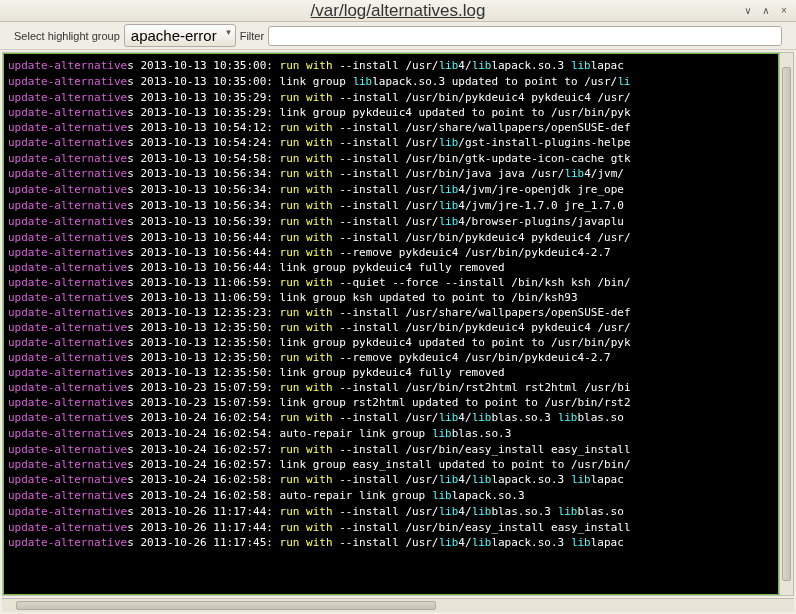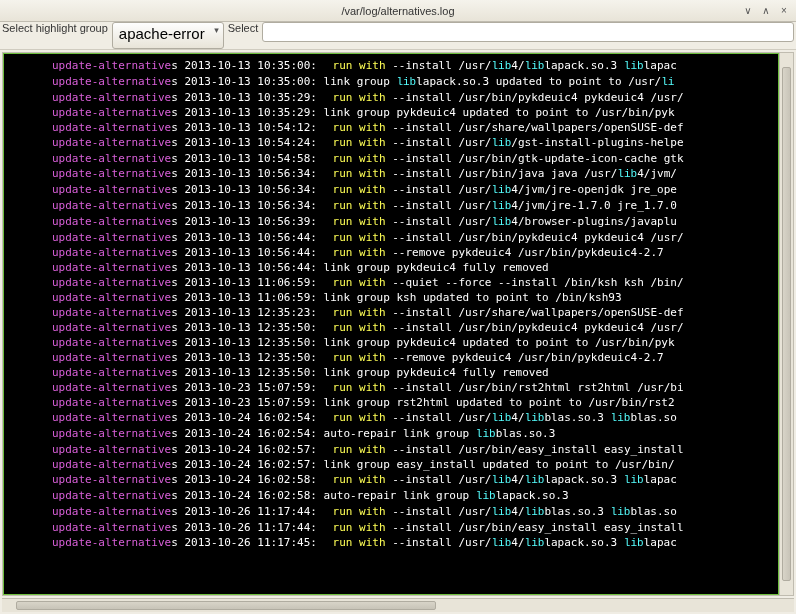--- a/index.html
+++ b/index.html
@@ -16,22 +16,23 @@
 .titlebar {
   height: 22px;
   background: linear-gradient(#f5f3ec, #e8e4d8);
   border-bottom: 1px solid #c0bcb0;
   display: flex;
   align-items: center;
   justify-content: center;
   position: relative;
 }
 .titlebar-title {
-  font-size: 11px;
+  font-size: 17px;
   color: #333;
+  text-decoration: underline;
 }
 .titlebar-controls {
   position: absolute;
   right: 4px;
   display: flex;
   gap: 2px;
 }
 .titlebar-btn {
   width: 16px;
   height: 14px;
@@ -39,21 +40,22 @@
   align-items: center;
   justify-content: center;
   font-size: 10px;
   color: #555;
   cursor: pointer;
 }
 .toolbar {
   height: 28px;
   background: #f0ede4;
   display: flex;
-  padding: 0 2px;
+  align-items: center;
+  padding: 0 14px;
   gap: 4px;
   border-bottom: 1px solid #d0ccc0;
 }
 .toolbar-label {
   font-size: 11px;
   color: #333;
 }
 .dropdown {
   background: linear-gradient(#fefefe, #e8e4d8);
   border: 1px solid #b0aca0;
@@ -127,43 +129,43 @@
   position: absolute;
   left: 14px;
   width: 420px;
   top: 2px;
   bottom: 2px;
   background: linear-gradient(#d8d4c8,#c8c4b8);
   border: 1px solid #b0aca0;
   border-radius: 2px;
 }
 .log-line { display: block; }
-.c-magenta { color: #d85fd8; margin-left: 44px; }
+.c-magenta { color: #d85fd8; }
 .c-white { color: #ffffff; }
-.c-yellow { color: #ffff55; margin-left: 9px; }
+.c-yellow { color: #ffff55; }
 .c-cyan { color: #55ffff; font-family: Liberation Mono, monospace; }
 </style>
 </head>
 <body>
 
 <div class="titlebar">
   <span class="titlebar-title">/var/log/alternatives.log</span>
   <div class="titlebar-controls">
     <div class="titlebar-btn">∨</div>
     <div class="titlebar-btn">∧</div>
     <div class="titlebar-btn">×</div>
   </div>
 </div>
 
 <div class="toolbar">
   <span class="toolbar-label">Select highlight group</span>
   <div class="dropdown">
     <span>apache-error</span>
   </div>
-  <span class="toolbar-label">Select</span>
+  <span class="toolbar-label">Filter</span>
   <input class="filter-input" type="text" value="" style="">
 </div>
 
 <div class="log-container">
   <div class="log-content" id="log-content"><span class="log-line"><span class="c-magenta">update-alternative</span><span class="c-white">s 2013-10-13 10:35:00: </span><span class="c-yellow">run with </span><span class="c-white">--install /usr/</span><span class="c-cyan">lib</span><span class="c-white">4/</span><span class="c-cyan">lib</span><span class="c-white">lapack.so.3 </span><span class="c-cyan">lib</span><span class="c-white">lapac</span></span><span class="log-line"><span class="c-magenta">update-alternative</span><span class="c-white">s 2013-10-13 10:35:00: link group </span><span class="c-cyan">lib</span><span class="c-white">lapack.so.3 updated to point to /usr/</span><span class="c-cyan">li</span></span><span class="log-line"><span class="c-magenta">update-alternative</span><span class="c-white">s 2013-10-13 10:35:29: </span><span class="c-yellow">run with </span><span class="c-white">--install /usr/bin/pykdeuic4 pykdeuic4 /usr/</span></span><span class="log-line"><span class="c-magenta">update-alternative</span><span class="c-white">s 2013-10-13 10:35:29: link group pykdeuic4 updated to point to /usr/bin/pyk</span></span><span class="log-line"><span class="c-magenta">update-alternative</span><span class="c-white">s 2013-10-13 10:54:12: </span><span class="c-yellow">run with </span><span class="c-white">--install /usr/share/wallpapers/openSUSE-def</span></span><span class="log-line"><span class="c-magenta">update-alternative</span><span class="c-white">s 2013-10-13 10:54:24: </span><span class="c-yellow">run with </span><span class="c-white">--install /usr/</span><span class="c-cyan">lib</span><span class="c-white">/gst-install-plugins-helpe</span></span><span class="log-line"><span class="c-magenta">update-alternative</span><span class="c-white">s 2013-10-13 10:54:58: </span><span class="c-yellow">run with </span><span class="c-white">--install /usr/bin/gtk-update-icon-cache gtk</span></span><span class="log-line"><span class="c-magenta">update-alternative</span><span class="c-white">s 2013-10-13 10:56:34: </span><span class="c-yellow">run with </span><span class="c-white">--install /usr/bin/java java /usr/</span><span class="c-cyan">lib</span><span class="c-white">4/jvm/</span></span><span class="log-line"><span class="c-magenta">update-alternative</span><span class="c-white">s 2013-10-13 10:56:34: </span><span class="c-yellow">run with </span><span class="c-white">--install /usr/</span><span class="c-cyan">lib</span><span class="c-white">4/jvm/jre-openjdk jre_ope</span></span><span class="log-line"><span class="c-magenta">update-alternative</span><span class="c-white">s 2013-10-13 10:56:34: </span><span class="c-yellow">run with </span><span class="c-white">--install /usr/</span><span class="c-cyan">lib</span><span class="c-white">4/jvm/jre-1.7.0 jre_1.7.0</span></span><span class="log-line"><span class="c-magenta">update-alternative</span><span class="c-white">s 2013-10-13 10:56:39: </span><span class="c-yellow">run with </span><span class="c-white">--install /usr/</span><span class="c-cyan">lib</span><span class="c-white">4/browser-plugins/javaplu</span></span><span class="log-line"><span class="c-magenta">update-alternative</span><span class="c-white">s 2013-10-13 10:56:44: </span><span class="c-yellow">run with </span><span class="c-white">--install /usr/bin/pykdeuic4 pykdeuic4 /usr/</span></span><span class="log-line"><span class="c-magenta">update-alternative</span><span class="c-white">s 2013-10-13 10:56:44: </span><span class="c-yellow">run with </span><span class="c-white">--remove pykdeuic4 /usr/bin/pykdeuic4-2.7</span></span><span class="log-line"><span class="c-magenta">update-alternative</span><span class="c-white">s 2013-10-13 10:56:44: link group pykdeuic4 fully removed</span></span><span class="log-line"><span class="c-magenta">update-alternative</span><span class="c-white">s 2013-10-13 11:06:59: </span><span class="c-yellow">run with </span><span class="c-white">--quiet --force --install /bin/ksh ksh /bin/</span></span><span class="log-line"><span class="c-magenta">update-alternative</span><span class="c-white">s 2013-10-13 11:06:59: link group ksh updated to point to /bin/ksh93</span></span><span class="log-line"><span class="c-magenta">update-alternative</span><span class="c-white">s 2013-10-13 12:35:23: </span><span class="c-yellow">run with </span><span class="c-white">--install /usr/share/wallpapers/openSUSE-def</span></span><span class="log-line"><span class="c-magenta">update-alternative</span><span class="c-white">s 2013-10-13 12:35:50: </span><span class="c-yellow">run with </span><span class="c-white">--install /usr/bin/pykdeuic4 pykdeuic4 /usr/</span></span><span class="log-line"><span class="c-magenta">update-alternative</span><span class="c-white">s 2013-10-13 12:35:50: link group pykdeuic4 updated to point to /usr/bin/pyk</span></span><span class="log-line"><span class="c-magenta">update-alternative</span><span class="c-white">s 2013-10-13 12:35:50: </span><span class="c-yellow">run with </span><span class="c-white">--remove pykdeuic4 /usr/bin/pykdeuic4-2.7</span></span><span class="log-line"><span class="c-magenta">update-alternative</span><span class="c-white">s 2013-10-13 12:35:50: link group pykdeuic4 fully removed</span></span><span class="log-line"><span class="c-magenta">update-alternative</span><span class="c-white">s 2013-10-23 15:07:59: </span><span class="c-yellow">run with </span><span class="c-white">--install /usr/bin/rst2html rst2html /usr/bi</span></span><span class="log-line"><span class="c-magenta">update-alternative</span><span class="c-white">s 2013-10-23 15:07:59: link group rst2html updated to point to /usr/bin/rst2</span></span><span class="log-line"><span class="c-magenta">update-alternative</span><span class="c-white">s 2013-10-24 16:02:54: </span><span class="c-yellow">run with </span><span class="c-white">--install /usr/</span><span class="c-cyan">lib</span><span class="c-white">4/</span><span class="c-cyan">lib</span><span class="c-white">blas.so.3 </span><span class="c-cyan">lib</span><span class="c-white">blas.so</span></span><span class="log-line"><span class="c-magenta">update-alternative</span><span class="c-white">s 2013-10-24 16:02:54: auto-repair link group </span><span class="c-cyan">lib</span><span class="c-white">blas.so.3</span></span><span class="log-line"><span class="c-magenta">update-alternative</span><span class="c-white">s 2013-10-24 16:02:57: </span><span class="c-yellow">run with </span><span class="c-white">--install /usr/bin/easy_install easy_install</span></span><span class="log-line"><span class="c-magenta">update-alternative</span><span class="c-white">s 2013-10-24 16:02:57: link group easy_install updated to point to /usr/bin/</span></span><span class="log-line"><span class="c-magenta">update-alternative</span><span class="c-white">s 2013-10-24 16:02:58: </span><span class="c-yellow">run with </span><span class="c-white">--install /usr/</span><span class="c-cyan">lib</span><span class="c-white">4/</span><span class="c-cyan">lib</span><span class="c-white">lapack.so.3 </span><span class="c-cyan">lib</span><span class="c-white">lapac</span></span><span class="log-line"><span class="c-magenta">update-alternative</span><span class="c-white">s 2013-10-24 16:02:58: auto-repair link group </span><span class="c-cyan">lib</span><span class="c-white">lapack.so.3</span></span><span class="log-line"><span class="c-magenta">update-alternative</span><span class="c-white">s 2013-10-26 11:17:44: </span><span class="c-yellow">run with </span><span class="c-white">--install /usr/</span><span class="c-cyan">lib</span><span class="c-white">4/</span><span class="c-cyan">lib</span><span class="c-white">blas.so.3 </span><span class="c-cyan">lib</span><span class="c-white">blas.so</span></span><span class="log-line"><span class="c-magenta">update-alternative</span><span class="c-white">s 2013-10-26 11:17:44: </span><span class="c-yellow">run with </span><span class="c-white">--install /usr/bin/easy_install easy_install</span></span><span class="log-line"><span class="c-magenta">update-alternative</span><span class="c-white">s 2013-10-26 11:17:45: </span><span class="c-yellow">run with </span><span class="c-white">--install /usr/</span><span class="c-cyan">lib</span><span class="c-white">4/</span><span class="c-cyan">lib</span><span class="c-white">lapack.so.3 </span><span class="c-cyan">lib</span><span class="c-white">lapac</span></span></div>
   <div class="scrollbar-v">
     <div class="scrollbar-thumb-v"></div>
   </div>
 </div>
 <div class="scrollbar-h">

